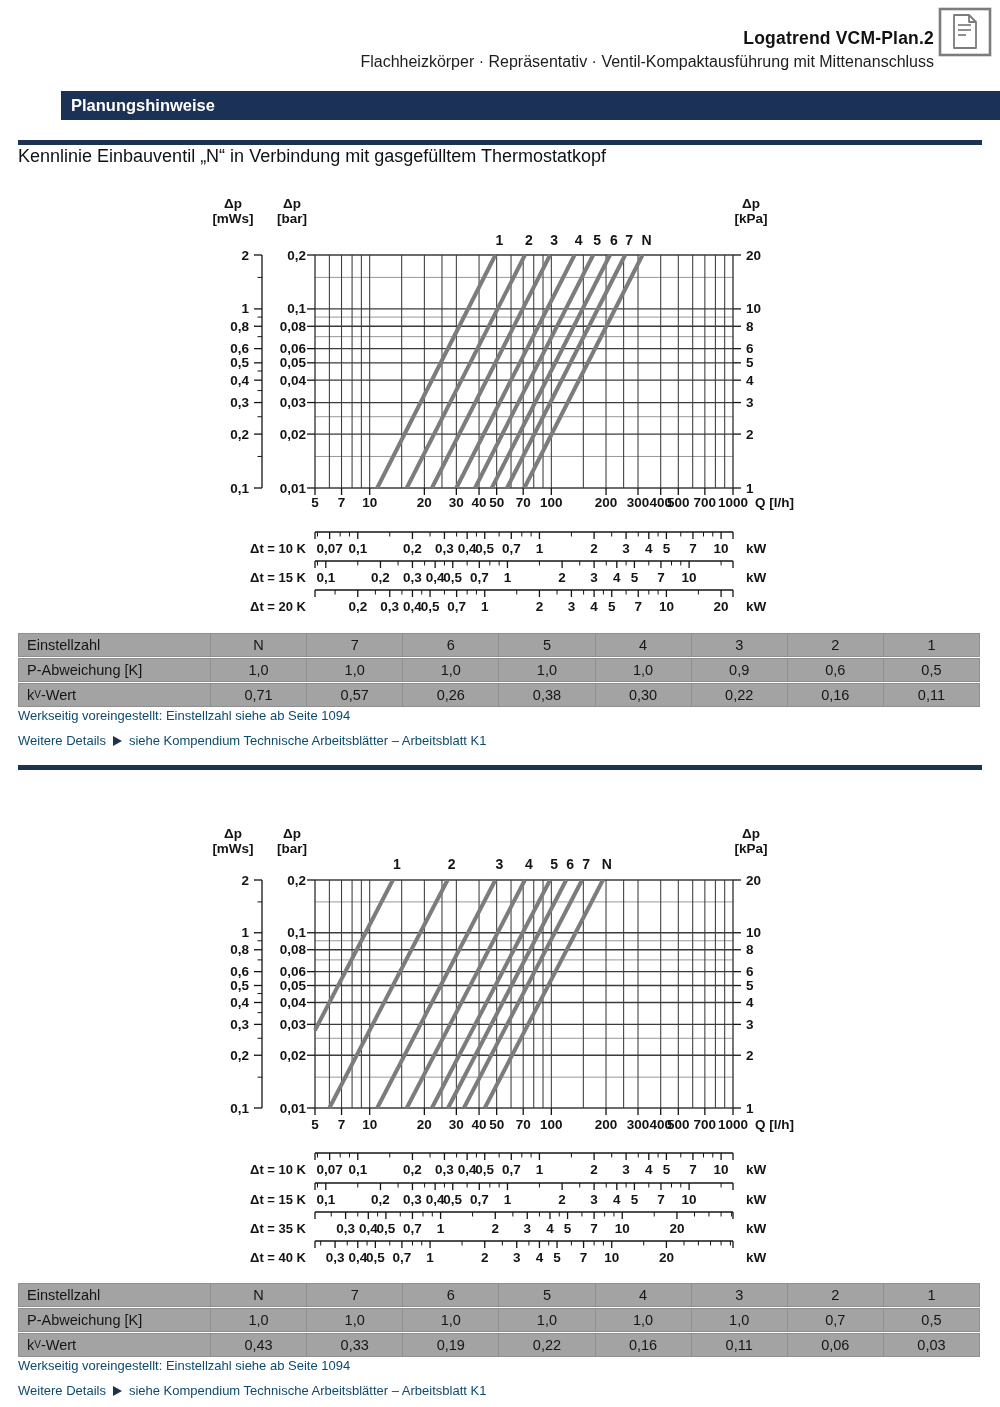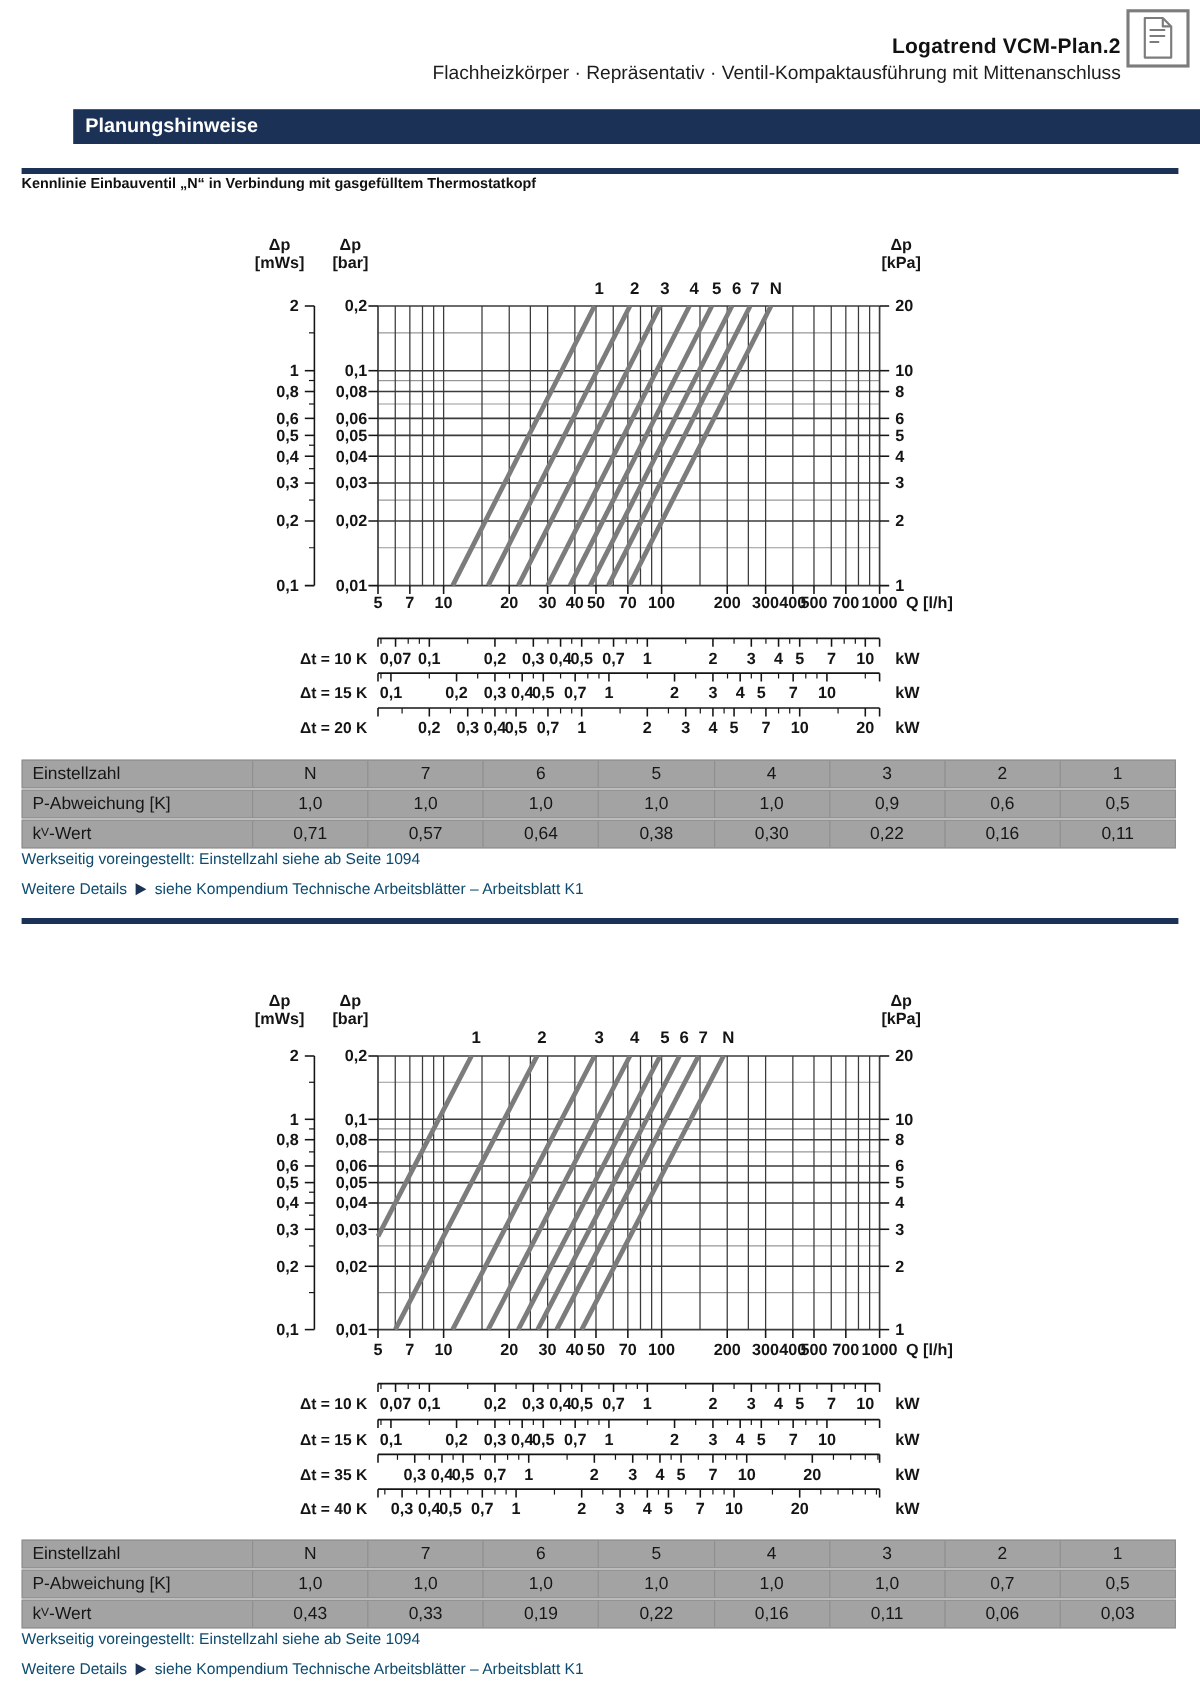--- a/index.html
+++ b/index.html
@@ -6,21 +6,21 @@
   .page{position:relative;width:1000px;height:1407px;background:#ffffff;overflow:hidden;
         font-family:"Liberation Sans","DejaVu Sans",sans-serif;color:#111;}
   .h-wrap{position:absolute;top:28px;right:66px;text-align:right;}
   .h-title{font-size:17.5px;font-weight:bold;letter-spacing:0.2px;}
   .h-sub{font-size:16px;margin-top:4px;color:#1d1d1d;}
   .doc-icon{position:absolute;left:938px;top:7px;}
   .banner{position:absolute;left:18px;top:91px;width:954px;height:29px;background:var(--navy);
           color:#fff;font-size:16.5px;font-weight:bold;display:flex;align-items:center;padding-left:10px;margin-left:43px;}
   .rule{position:absolute;left:18px;width:964px;height:5px;background:var(--navy);}
   .r1{top:140px;} .r2{top:765px;}
-  .stitle{position:absolute;left:18px;font-size:12px;font-weight:bold;}
+  .stitle{position:absolute;left:18px;font-size:18px;font-weight:normal;}
   .s1{top:146px;} .s2{top:772px;}
   .fig{position:absolute;left:0;}
   svg text{font-family:"Liberation Sans","DejaVu Sans",sans-serif;}
   .ptable{position:absolute;left:18px;width:962px;}
   .t1{top:633px;} .t2{top:1283px;}
   .trow{display:flex;border:1px solid #8f8f8f;height:22px;background:#a3a3a3;margin-top:1px;align-items:stretch;}
   .trow:first-child{margin-top:0;}
   .tcell{flex:1;border-left:1px solid #8f8f8f;display:flex;align-items:center;justify-content:center;
          font-size:14.5px;color:#161616;}
   .tlabel{flex:0 0 183px;border-left:none;justify-content:flex-start;padding-left:8px;}
@@ -391,21 +391,21 @@
         <div class="tcell">0,5</div>
       </div>
       <div class="trow">
         <div class="tcell tlabel">
           <span>k</span>
           <sub>V</sub>
           <span>-Wert</span>
         </div>
         <div class="tcell">0,71</div>
         <div class="tcell">0,57</div>
-        <div class="tcell">0,64</div>
+        <div class="tcell">0,26</div>
         <div class="tcell">0,38</div>
         <div class="tcell">0,30</div>
         <div class="tcell">0,22</div>
         <div class="tcell">0,16</div>
         <div class="tcell">0,11</div>
       </div>
     </div>
   <div class="note n1a">Werkseitig voreingestellt: Einstellzahl siehe ab Seite 1094</div>
   <div class="note n1b"><span>Weitere Details</span><span class="arrow"></span><span>siehe Kompendium Technische Arbeitsblätter – Arbeitsblatt K1</span></div>
 

